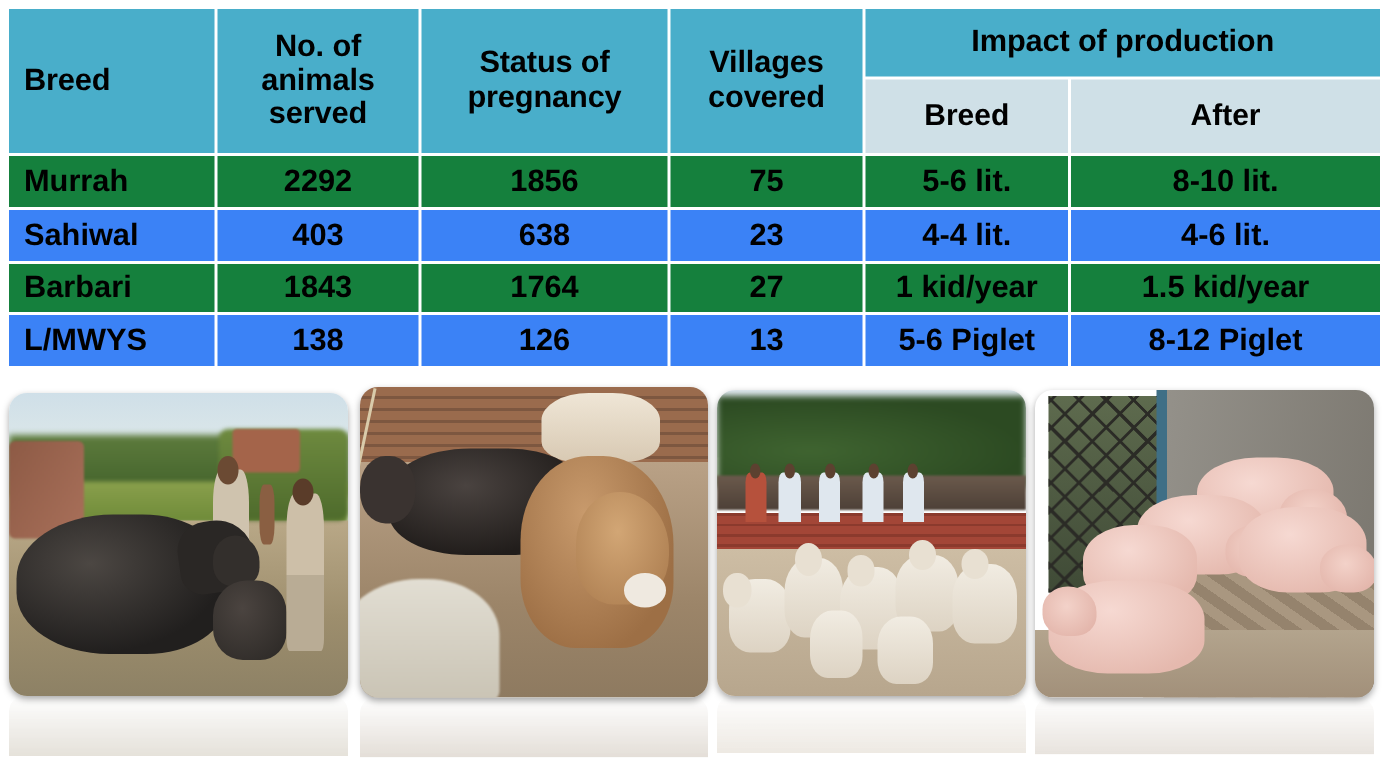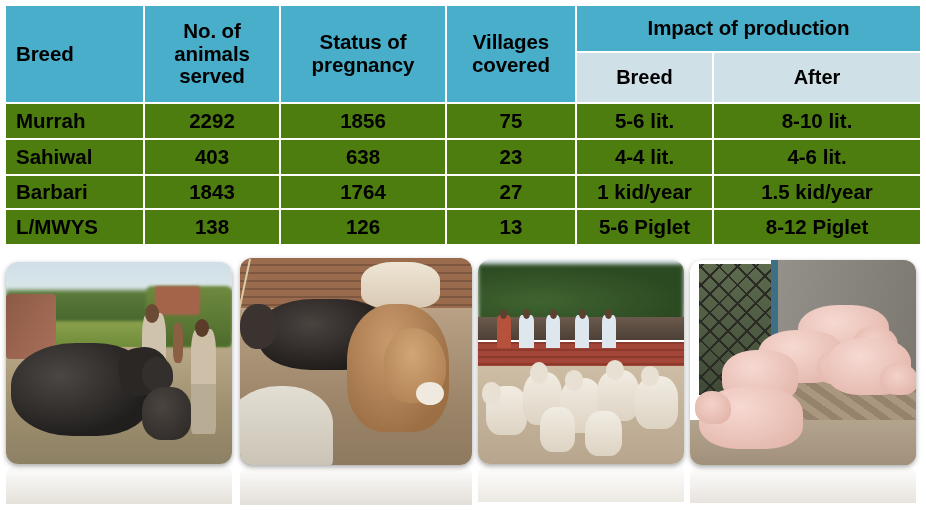--- a/index.html
+++ b/index.html
@@ -35,22 +35,22 @@
     letter-spacing:-0.1px;
   }
   th.hdr.left{text-align:left;padding-left:10px;}
   th.sub{
     background:#CFE0E7;
     color:#000000;
     font-size:20px;
   }
   td.cell{font-size:20.5px;}
   td.cell.left{text-align:left;padding-left:10px;}
-  tr.r-odd td.cell{background:#4d7c0f;}
-  tr.r-even td.cell{background:#4d7c0f;}
+  tr.r-odd td.cell{background:#15803d;}
+  tr.r-even td.cell{background:#3b82f6;}
 
   
   .photos{position:absolute;left:0;top:258px;width:926px;height:252px;}
   .photo{
     position:absolute;
     border-radius:12px;
     overflow:hidden;
     box-shadow:0 2px 5px rgba(0,0,0,.35);
   }
   .photo .scene{position:absolute;left:0;top:0;width:100%;height:100%;}

